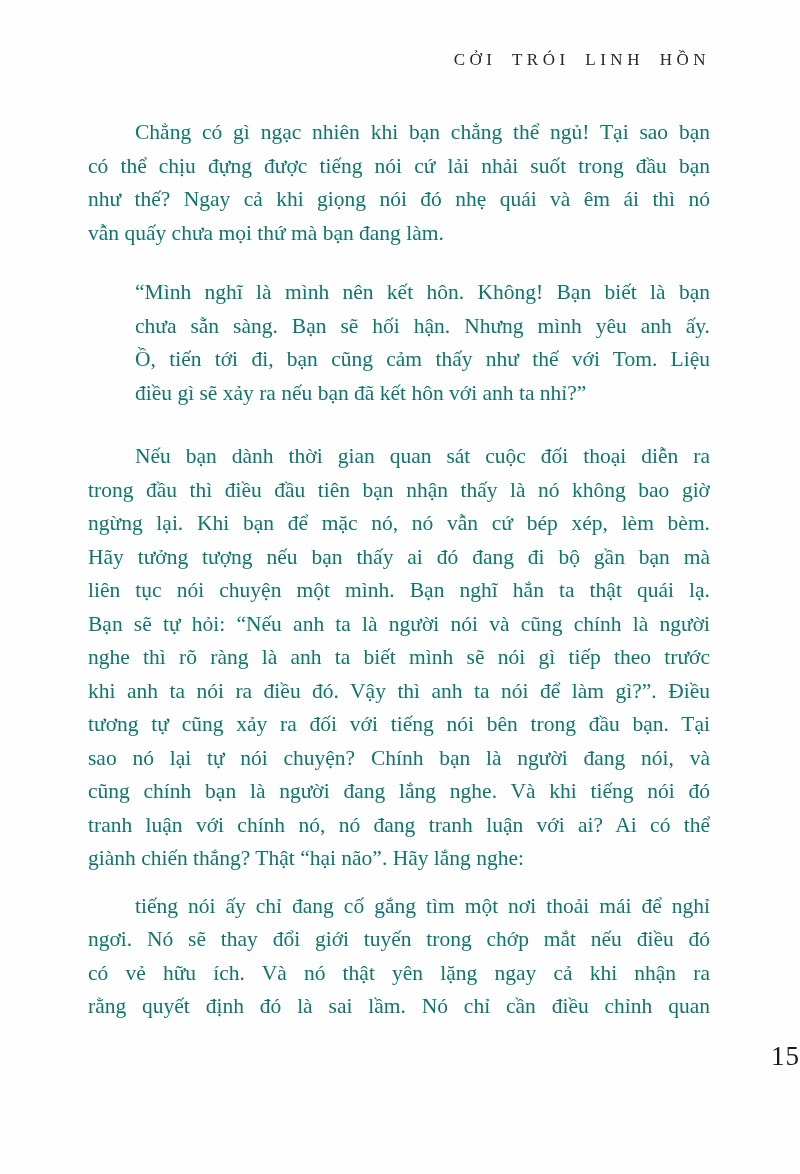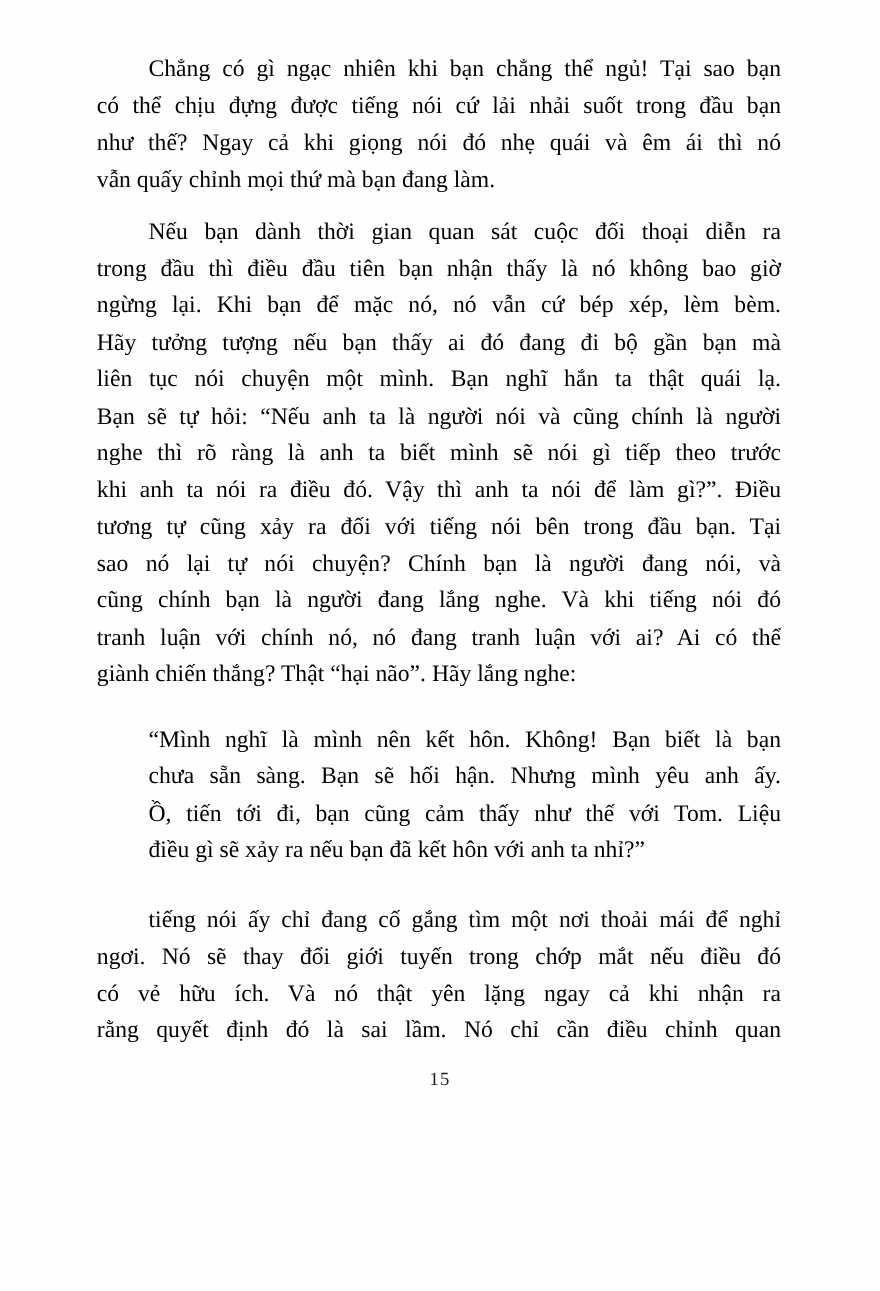--- a/index.html
+++ b/index.html
@@ -25,80 +25,81 @@
     font-size: 17px;
     letter-spacing: 4.5px;
     word-spacing: 7px;
     color: #262626;
     font-weight: 400;
   }
   .text-block {
     margin: 46px 90px 0 88px;
     font-size: 21.5px;
     line-height: 33.5px;
-    color: #000000;
+    color: #0f766e;
   }
   .para {
     margin: 0 0 14px 0;
   }
   .para-quote {
     margin: 26px 0 30px 47px;
   }
   .line {
     text-align: justify;
     text-align-last: justify;
     white-space: normal;
   }
   .line.lastline {
     text-align-last: left;
   }
   .para-body .line:first-child {
     text-indent: 47px;
   }
   .page-number {
     margin-top: 17px;
-    text-align: center;
-    font-size: 17px;
+    text-align: right;
+    font-size: 27px;
     letter-spacing: 1px;
     color: #1b1b1b;
   }
 </style>
 </head>
 <body>
 
 <div class="page">
+  <div class="running-header">CỞI TRÓI LINH HỒN</div>
 
   <div class="text-block">
       <div class="para para-body">
         <div class="line">Chẳng có gì ngạc nhiên khi bạn chẳng thể ngủ! Tại sao bạn</div>
         <div class="line">có thể chịu đựng được tiếng nói cứ lải nhải suốt trong đầu bạn</div>
         <div class="line">như thế? Ngay cả khi giọng nói đó nhẹ quái và êm ái thì nó</div>
-        <div class="line lastline">vẫn quấy chỉnh mọi thứ mà bạn đang làm.</div>
+        <div class="line lastline">vẫn quấy chưa mọi thứ mà bạn đang làm.</div>
+      </div>
+      <div class="para para-quote">
+        <div class="line">“Mình nghĩ là mình nên kết hôn. Không! Bạn biết là bạn</div>
+        <div class="line">chưa sẵn sàng. Bạn sẽ hối hận. Nhưng mình yêu anh ấy.</div>
+        <div class="line">Ồ, tiến tới đi, bạn cũng cảm thấy như thế với Tom. Liệu</div>
+        <div class="line lastline">điều gì sẽ xảy ra nếu bạn đã kết hôn với anh ta nhỉ?”</div>
       </div>
       <div class="para para-body">
         <div class="line">Nếu bạn dành thời gian quan sát cuộc đối thoại diễn ra</div>
         <div class="line">trong đầu thì điều đầu tiên bạn nhận thấy là nó không bao giờ</div>
         <div class="line">ngừng lại. Khi bạn để mặc nó, nó vẫn cứ bép xép, lèm bèm.</div>
         <div class="line">Hãy tưởng tượng nếu bạn thấy ai đó đang đi bộ gần bạn mà</div>
         <div class="line">liên tục nói chuyện một mình. Bạn nghĩ hắn ta thật quái lạ.</div>
         <div class="line">Bạn sẽ tự hỏi: “Nếu anh ta là người nói và cũng chính là người</div>
         <div class="line">nghe thì rõ ràng là anh ta biết mình sẽ nói gì tiếp theo trước</div>
         <div class="line">khi anh ta nói ra điều đó. Vậy thì anh ta nói để làm gì?”. Điều</div>
         <div class="line">tương tự cũng xảy ra đối với tiếng nói bên trong đầu bạn. Tại</div>
         <div class="line">sao nó lại tự nói chuyện? Chính bạn là người đang nói, và</div>
         <div class="line">cũng chính bạn là người đang lắng nghe. Và khi tiếng nói đó</div>
         <div class="line">tranh luận với chính nó, nó đang tranh luận với ai? Ai có thể</div>
         <div class="line lastline">giành chiến thắng? Thật “hại não”. Hãy lắng nghe:</div>
       </div>
-      <div class="para para-quote">
-        <div class="line">“Mình nghĩ là mình nên kết hôn. Không! Bạn biết là bạn</div>
-        <div class="line">chưa sẵn sàng. Bạn sẽ hối hận. Nhưng mình yêu anh ấy.</div>
-        <div class="line">Ồ, tiến tới đi, bạn cũng cảm thấy như thế với Tom. Liệu</div>
-        <div class="line lastline">điều gì sẽ xảy ra nếu bạn đã kết hôn với anh ta nhỉ?”</div>
-      </div>
       <div class="para para-body">
         <div class="line">tiếng nói ấy chỉ đang cố gắng tìm một nơi thoải mái để nghỉ</div>
         <div class="line">ngơi. Nó sẽ thay đổi giới tuyến trong chớp mắt nếu điều đó</div>
         <div class="line">có vẻ hữu ích. Và nó thật yên lặng ngay cả khi nhận ra</div>
         <div class="line">rằng quyết định đó là sai lầm. Nó chỉ cần điều chỉnh quan</div>
       </div>
     </div>
 
   <div class="page-number">15</div>
 </div>

